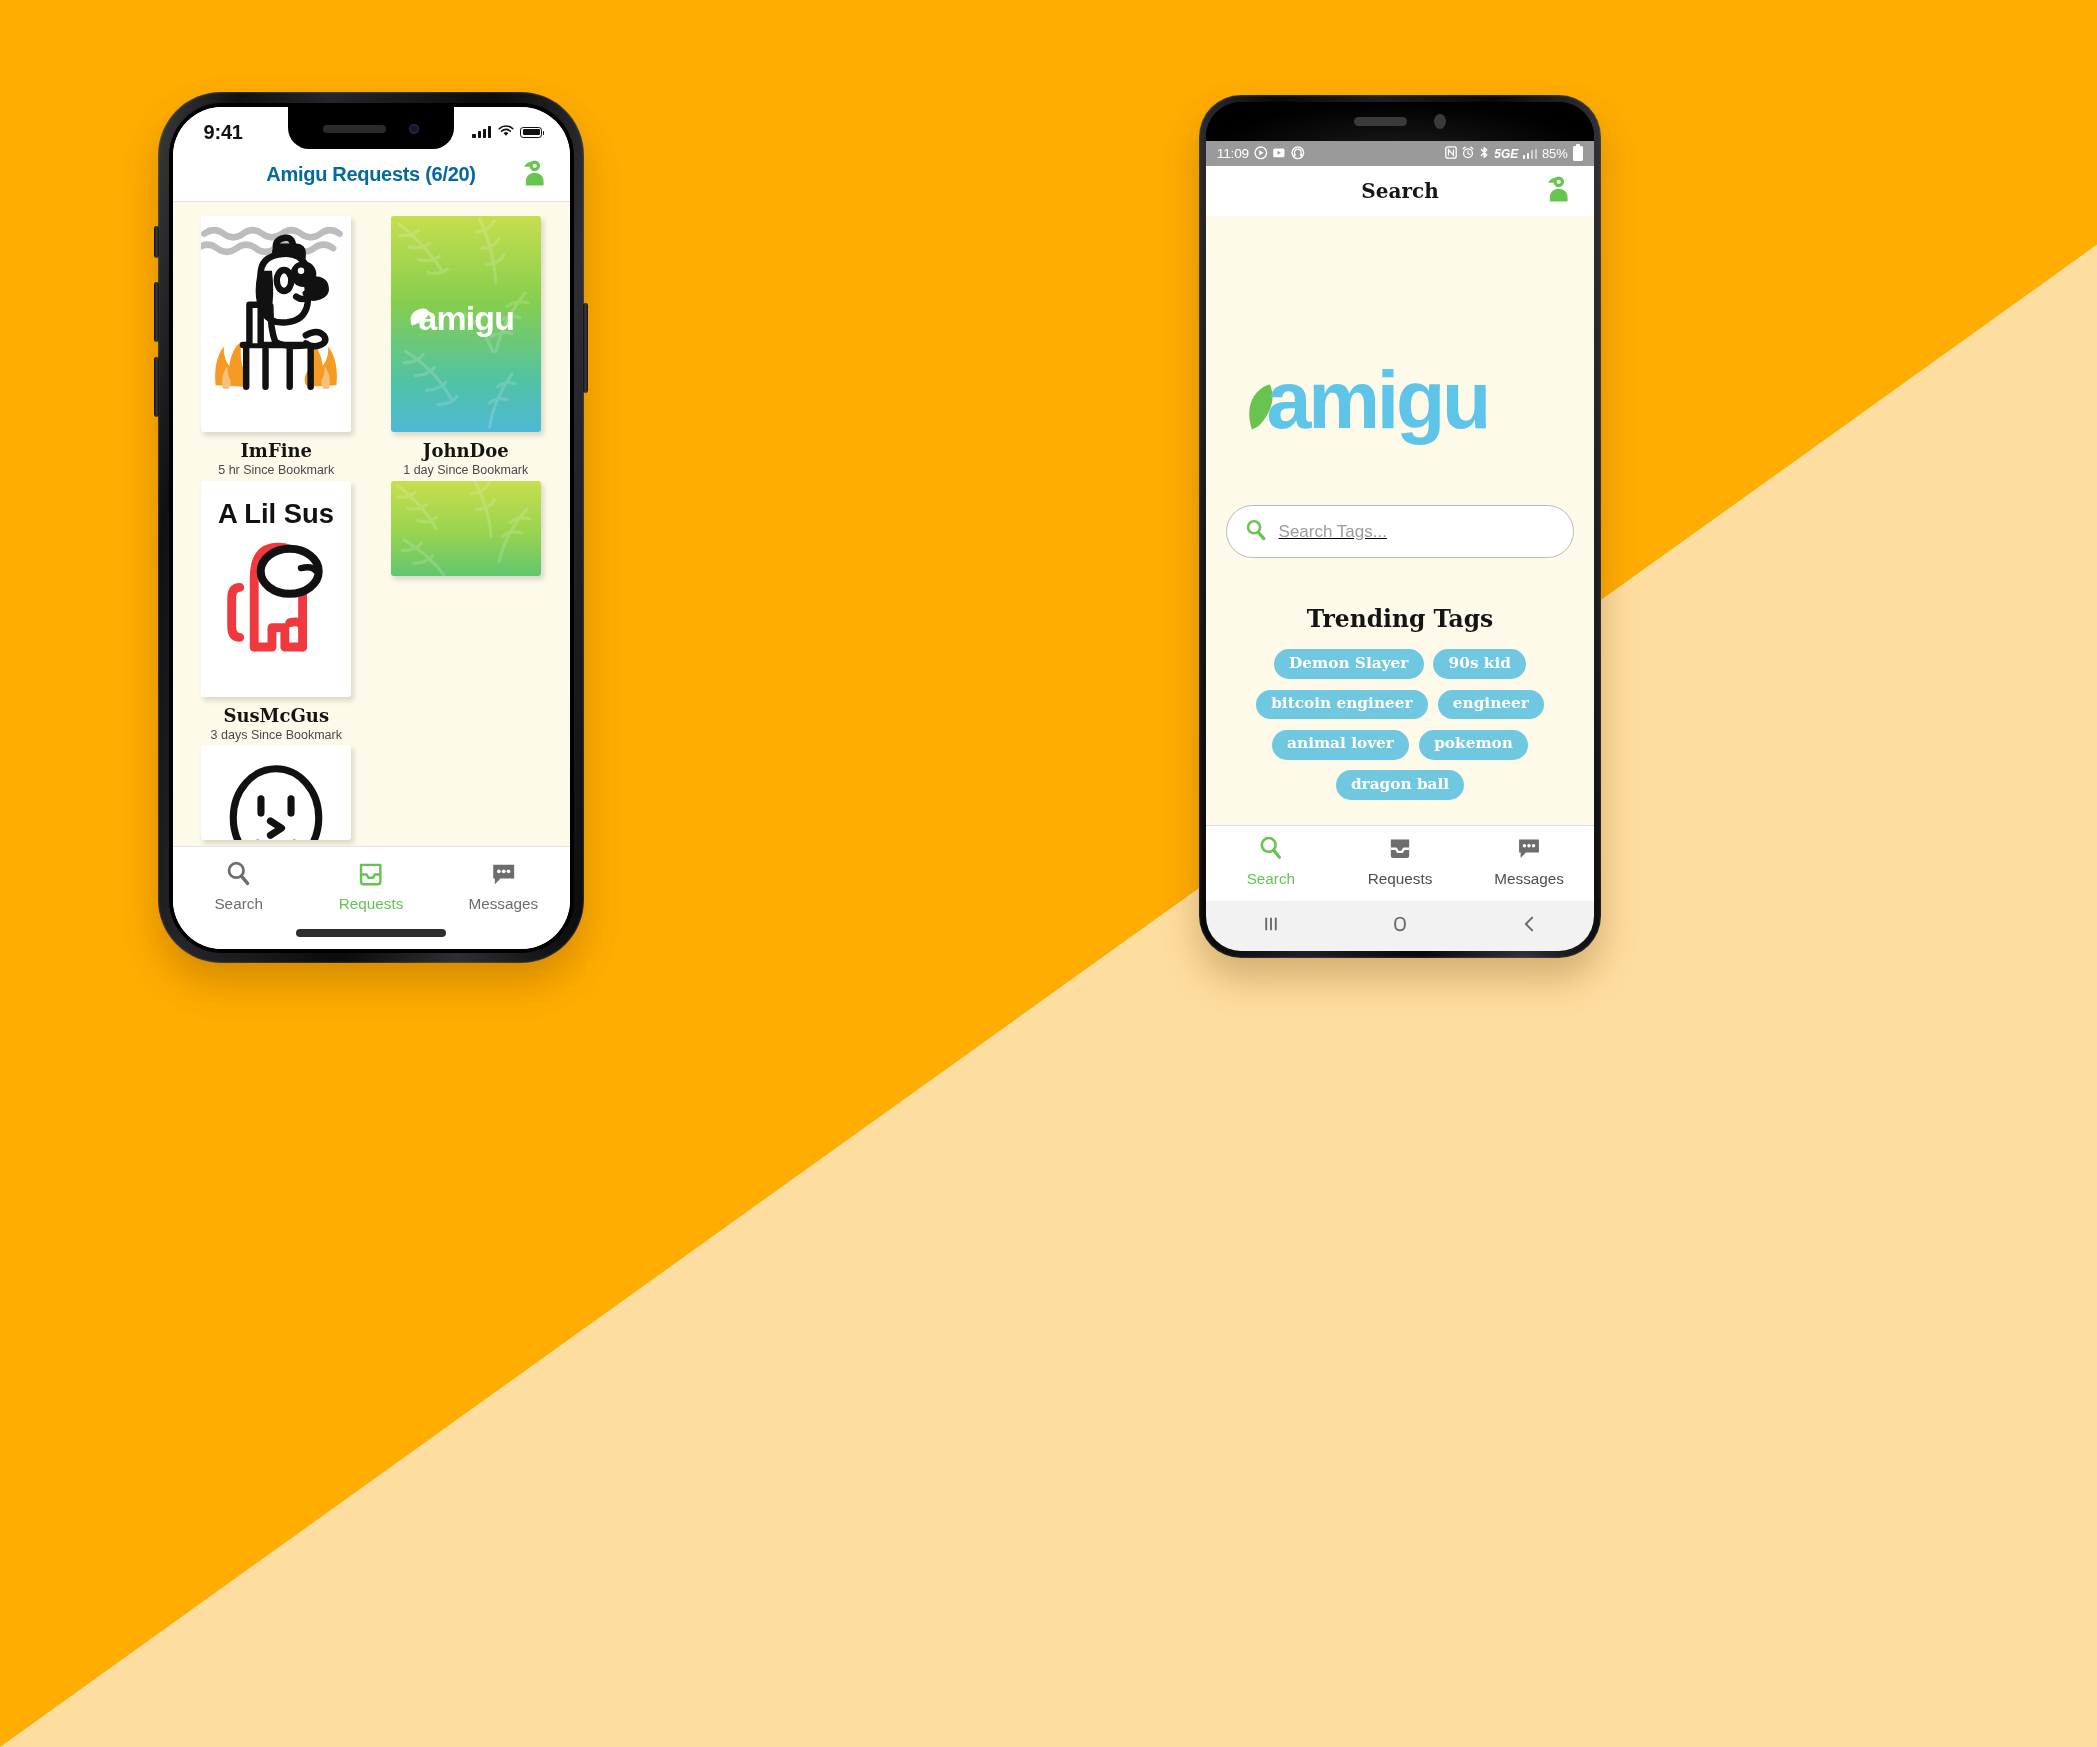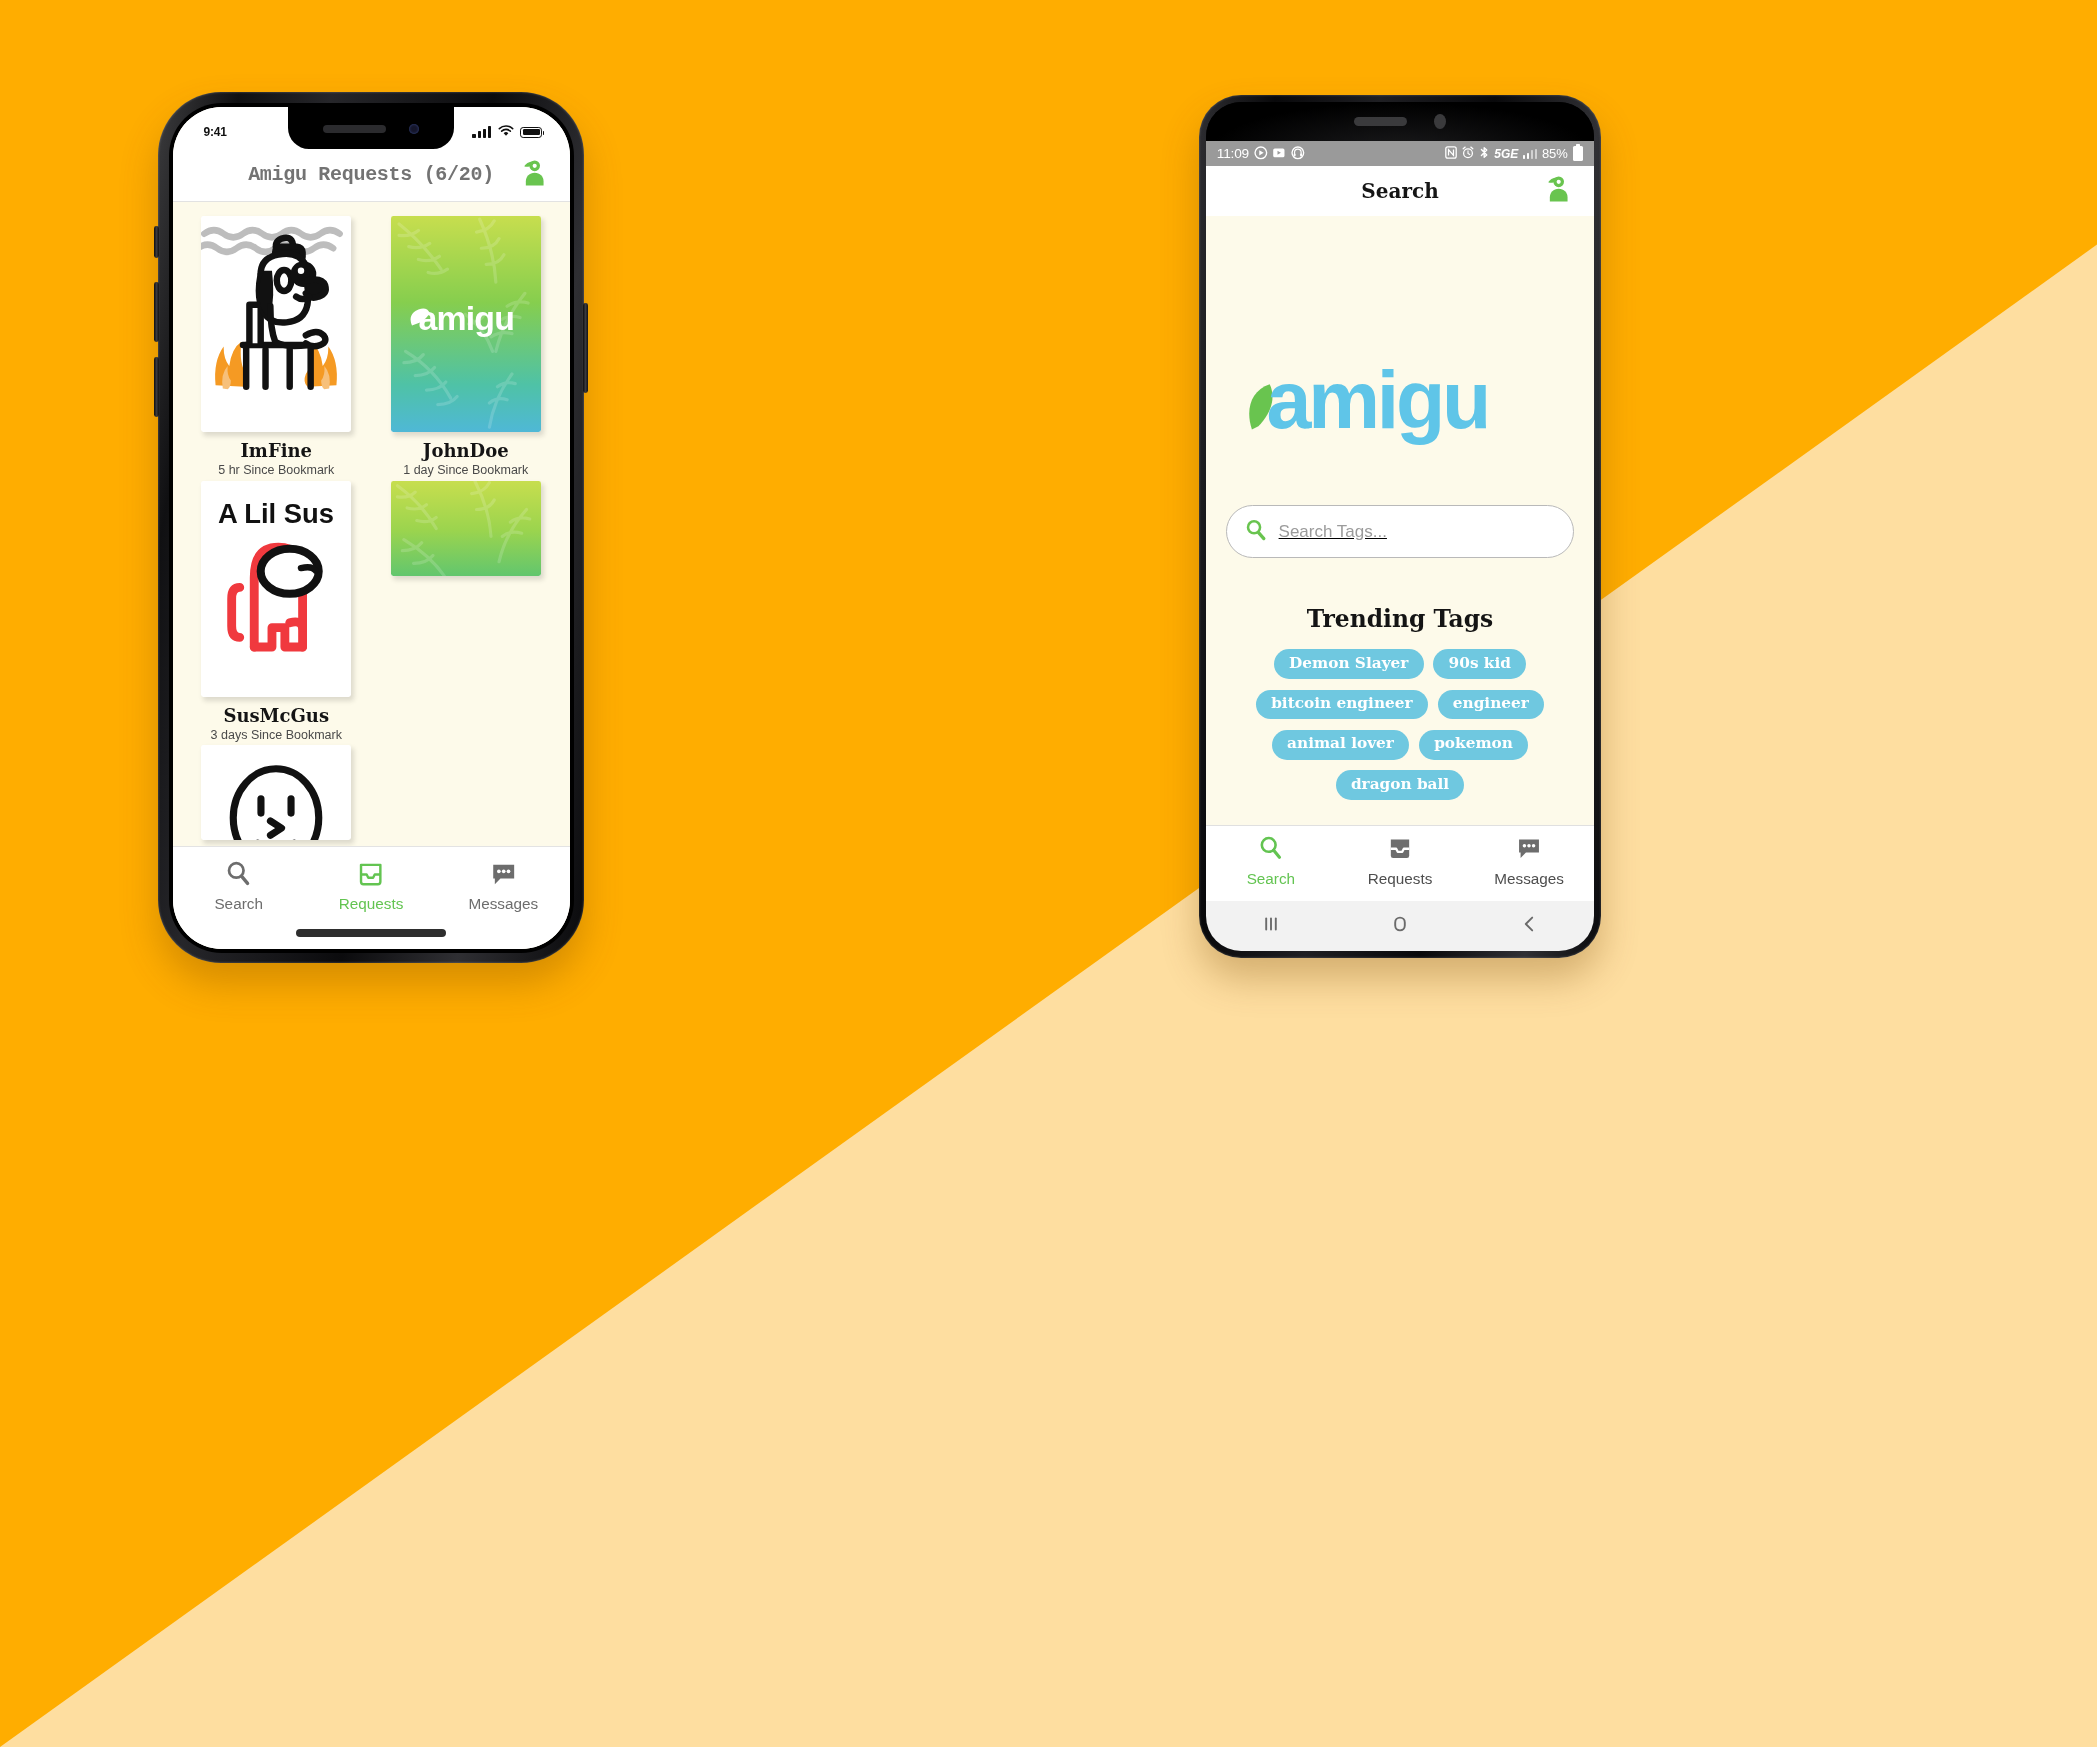--- a/index.html
+++ b/index.html
@@ -54,36 +54,36 @@
   #ip-volup { left:-4px; top: 190px; width:4.8px; height:60px; }
   #ip-voldn { left:-4px; top: 265px; width:4.8px; height:60px; }
   #ip-power { right:-4px; top: 211px; width:4.8px; height:90px; }
 
   
   #ip-statusbar {
     height: 42px; background:#fff; display:flex; align-items:center;
     justify-content: space-between; padding: 9.7px 27.4px 0 31px; position:relative; z-index:30;
     flex: none;
   }
-  #ip-time { font-weight: 700; font-size: 12px; color:#111; letter-spacing:-0.2px; }
+  #ip-time { font-weight: 700; font-size: 20px; color:#111; letter-spacing:-0.2px; }
   #ip-status-right { display:flex; align-items:center; gap:6.5px; }
   .sig-bars { display:flex; align-items:flex-end; gap:2px; height:12px; }
   .sig-bars i { width:3.2px; background:#111; border-radius:0.8px; display:block; }
   .sig-bars i:nth-child(1){height:4.8px}.sig-bars i:nth-child(2){height:7.3px}
   .sig-bars i:nth-child(3){height:9.7px}.sig-bars i:nth-child(4){height:12px}
   .batt { width:22px;height:11.3px;border:1.6px solid #111;border-radius:3.2px;position:relative;padding:1.6px; }
   .batt::after{content:"";position:absolute;right:-3.2px;top:3.2px;width:1.6px;height:4px;background:#111;border-radius:0 0.8px 0.8px 0;}
   .batt i{display:block;height:100%;width:100%;background:#111;border-radius:1.2px;}
 
   
   #ip-header {
     background:#fff; height:53px; display:flex; align-items:center;
     justify-content:center; position:relative; border-bottom:0.8px solid #e2e2e2; flex:none;
   }
-  #ip-title { font-family:Liberation Mono, monospace; font-weight:700; font-size:20px; color:#737373; letter-spacing:-0.3px;}
+  #ip-title { font-family:Liberation Sans, sans-serif; font-weight:700; font-size:20px; color:#0369a1; letter-spacing:-0.3px;}
   .profile-btn { position:absolute; right:21px; top:50%; transform:translateY(-50%); }
 
   
   #ip-content { flex: 1 1 auto; background:#FDFAEA; overflow:hidden; padding: 14.5px 18px 0 18px; }
   .card-grid { display:grid; grid-template-columns: 1fr 1fr; gap: 3.2px 18px; }
   .card-cell { display:flex; flex-direction:column; align-items:center; }
   .thumb {
     width: 150px; height: 216px; background:#fff; border-radius:2.4px;
     box-shadow: 2.4px 3.2px 5.6px rgba(0,0,0,.13);
     overflow:hidden; position:relative;

